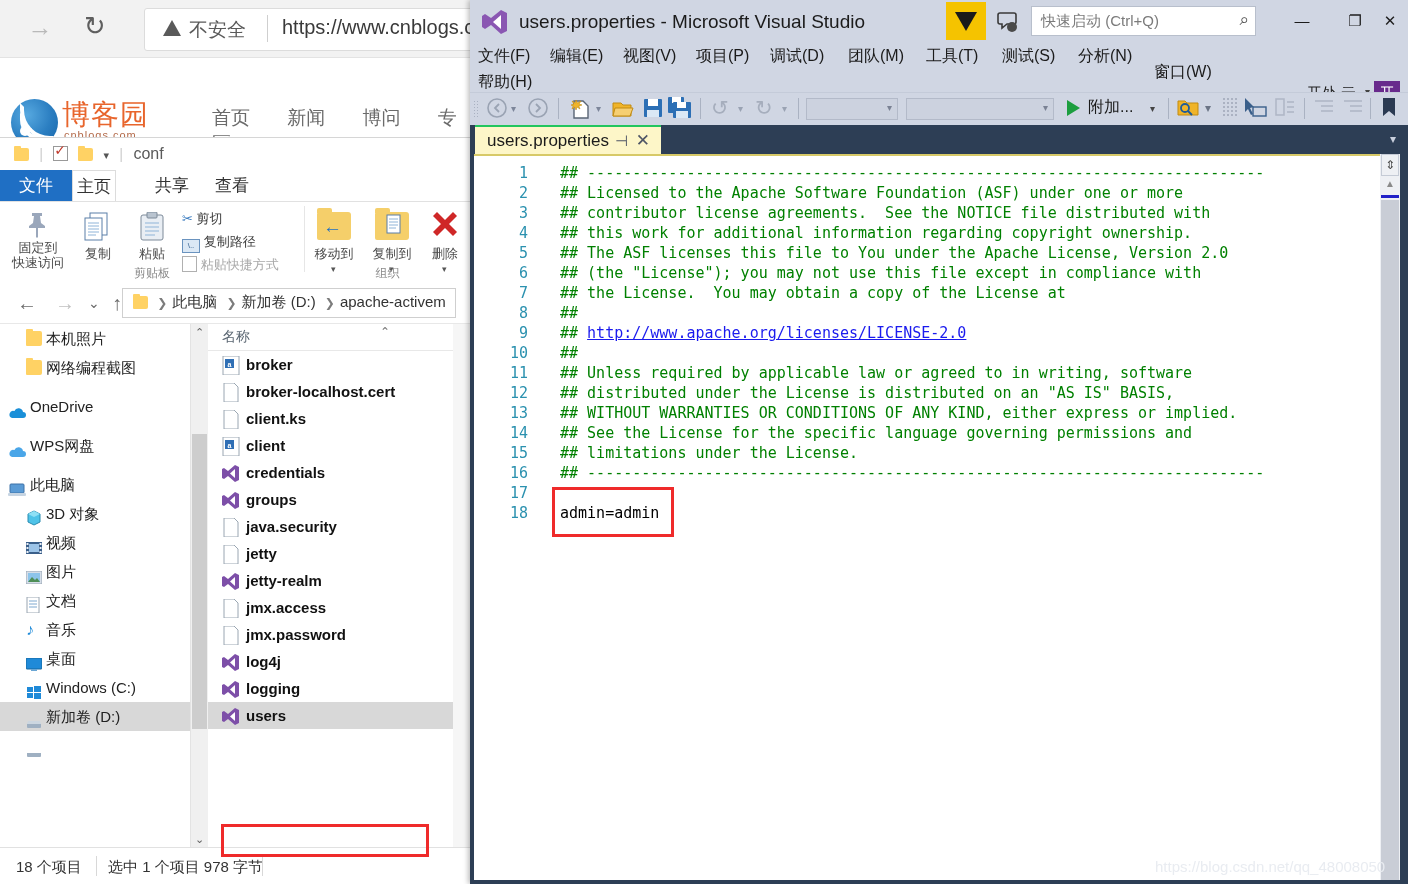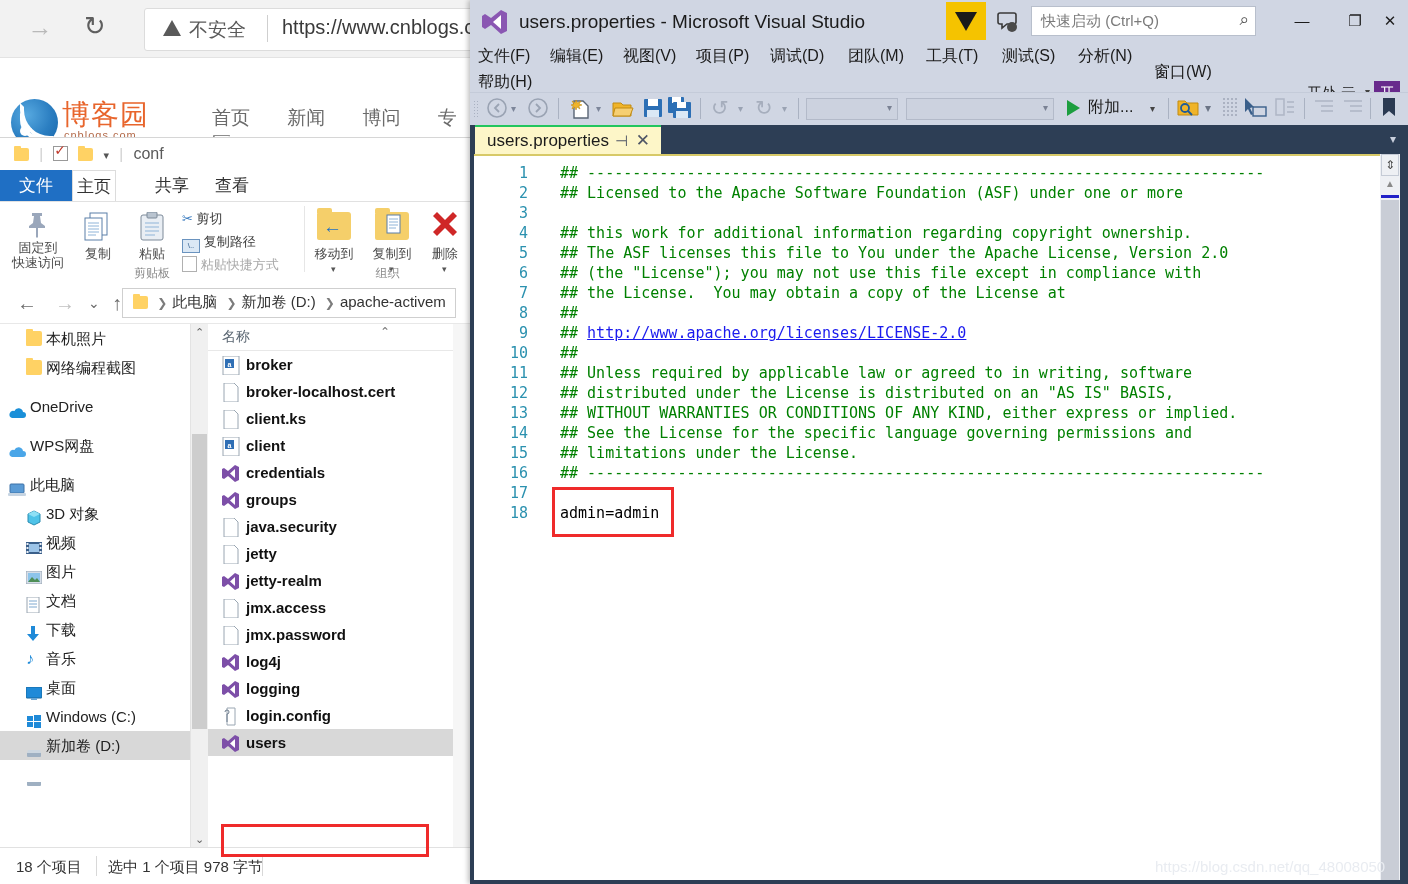--- a/index.html
+++ b/index.html
@@ -382,26 +382,20 @@
             <svg viewBox="0 0 14 16" width="14" height="16">
                 <rect x="1" y="0" width="12" height="16" fill="#fff" stroke="#9aa6b2"></rect>
                 <g stroke="#7fa8cf">
                   <line x1="3" y1="4" x2="11" y2="4"></line>
                   <line x1="3" y1="7" x2="11" y2="7"></line>
                   <line x1="3" y1="10" x2="11" y2="10"></line>
                 </g>
               </svg></span>
           <span>文档</span></div>
         <div class="tree-item lvl2">
-          <span class="tico">
-            <svg viewBox="0 0 14 16" width="14" height="16">
-                <path d="M5 0h4v8h4l-6 7-6-7h4z" fill="#1f8ad8"></path>
-              </svg></span>
-          <span>下载</span></div>
-        <div class="tree-item lvl2">
           <span class="tico" style="color:#1f8ad8;font-size:16px;line-height:15px;">♪</span>
           <span>音乐</span></div>
         <div class="tree-item lvl2">
           <span class="tico">
             <svg viewBox="0 0 16 13" width="16" height="13">
                 <rect x="0" y="0" width="16" height="11" rx="1" fill="#1f8ad8" stroke="#15679f"></rect>
                 <rect x="5" y="11" width="6" height="2" fill="#6aa6d4"></rect>
               </svg></span>
           <span>桌面</span></div>
         <div class="tree-item lvl2">
@@ -521,27 +515,20 @@
                 <path d="M13 5v9l-5-4.5z" fill="#fff"></path>
               </svg></span>
           <span>log4j</span></div>
         <div class="frow">
           <span class="fiic">
             <svg viewBox="0 0 18 19" width="18" height="19">
                 <path d="M13 1l4 2v13l-4 2-7-6-4 3-2-1V5l2-1 4 3z" fill="#7d4fa8"></path>
                 <path d="M13 5v9l-5-4.5z" fill="#fff"></path>
               </svg></span>
           <span>logging</span></div>
-        <div class="frow">
-          <span class="fiic">
-            <svg viewBox="0 0 18 19" width="18" height="19">
-                <path d="M5 1h8v17H5z" fill="#fff" stroke="#9aa6b2"></path>
-                <path d="M3 5a2 2 0 1 1 2 2v8" stroke="#6b7b8c" fill="none"></path>
-              </svg></span>
-          <span>login.config</span></div>
         <div class="frow sel">
           <span class="fiic">
             <svg viewBox="0 0 18 19" width="18" height="19">
                 <path d="M13 1l4 2v13l-4 2-7-6-4 3-2-1V5l2-1 4 3z" fill="#7d4fa8"></path>
                 <path d="M13 5v9l-5-4.5z" fill="#fff"></path>
               </svg></span>
           <span>users</span></div>
       </div>
 
       <div class="flist-scroll"></div>
@@ -739,20 +726,21 @@
         <div class="ln" style="top:248px;">13</div>
         <div class="ln" style="top:268px;">14</div>
         <div class="ln" style="top:288px;">15</div>
         <div class="ln" style="top:308px;">16</div>
         <div class="ln" style="top:328px;">17</div>
         <div class="ln" style="top:348px;">18</div>
       </div>
       <div class="codearea">
         <div class="cl" style="top:8px;">## ---------------------------------------------------------------------------</div>
         <div class="cl" style="top:28px;">## Licensed to the Apache Software Foundation (ASF) under one or more</div>
+        <div class="cl" style="top:48px;">## contributor license agreements.  See the NOTICE file distributed with</div>
         <div class="cl" style="top:68px;">## this work for additional information regarding copyright ownership.</div>
         <div class="cl" style="top:88px;">## The ASF licenses this file to You under the Apache License, Version 2.0</div>
         <div class="cl" style="top:108px;">## (the "License"); you may not use this file except in compliance with</div>
         <div class="cl" style="top:128px;">## the License.  You may obtain a copy of the License at</div>
         <div class="cl" style="top:148px;">##</div>
         <div class="cl" style="top:168px;"><span>## </span><span class="lnk">http://www.apache.org/licenses/LICENSE-2.0</span></div>
         <div class="cl" style="top:188px;">##</div>
         <div class="cl" style="top:208px;">## Unless required by applicable law or agreed to in writing, software</div>
         <div class="cl" style="top:228px;">## distributed under the License is distributed on an "AS IS" BASIS,</div>
         <div class="cl" style="top:248px;">## WITHOUT WARRANTIES OR CONDITIONS OF ANY KIND, either express or implied.</div>

